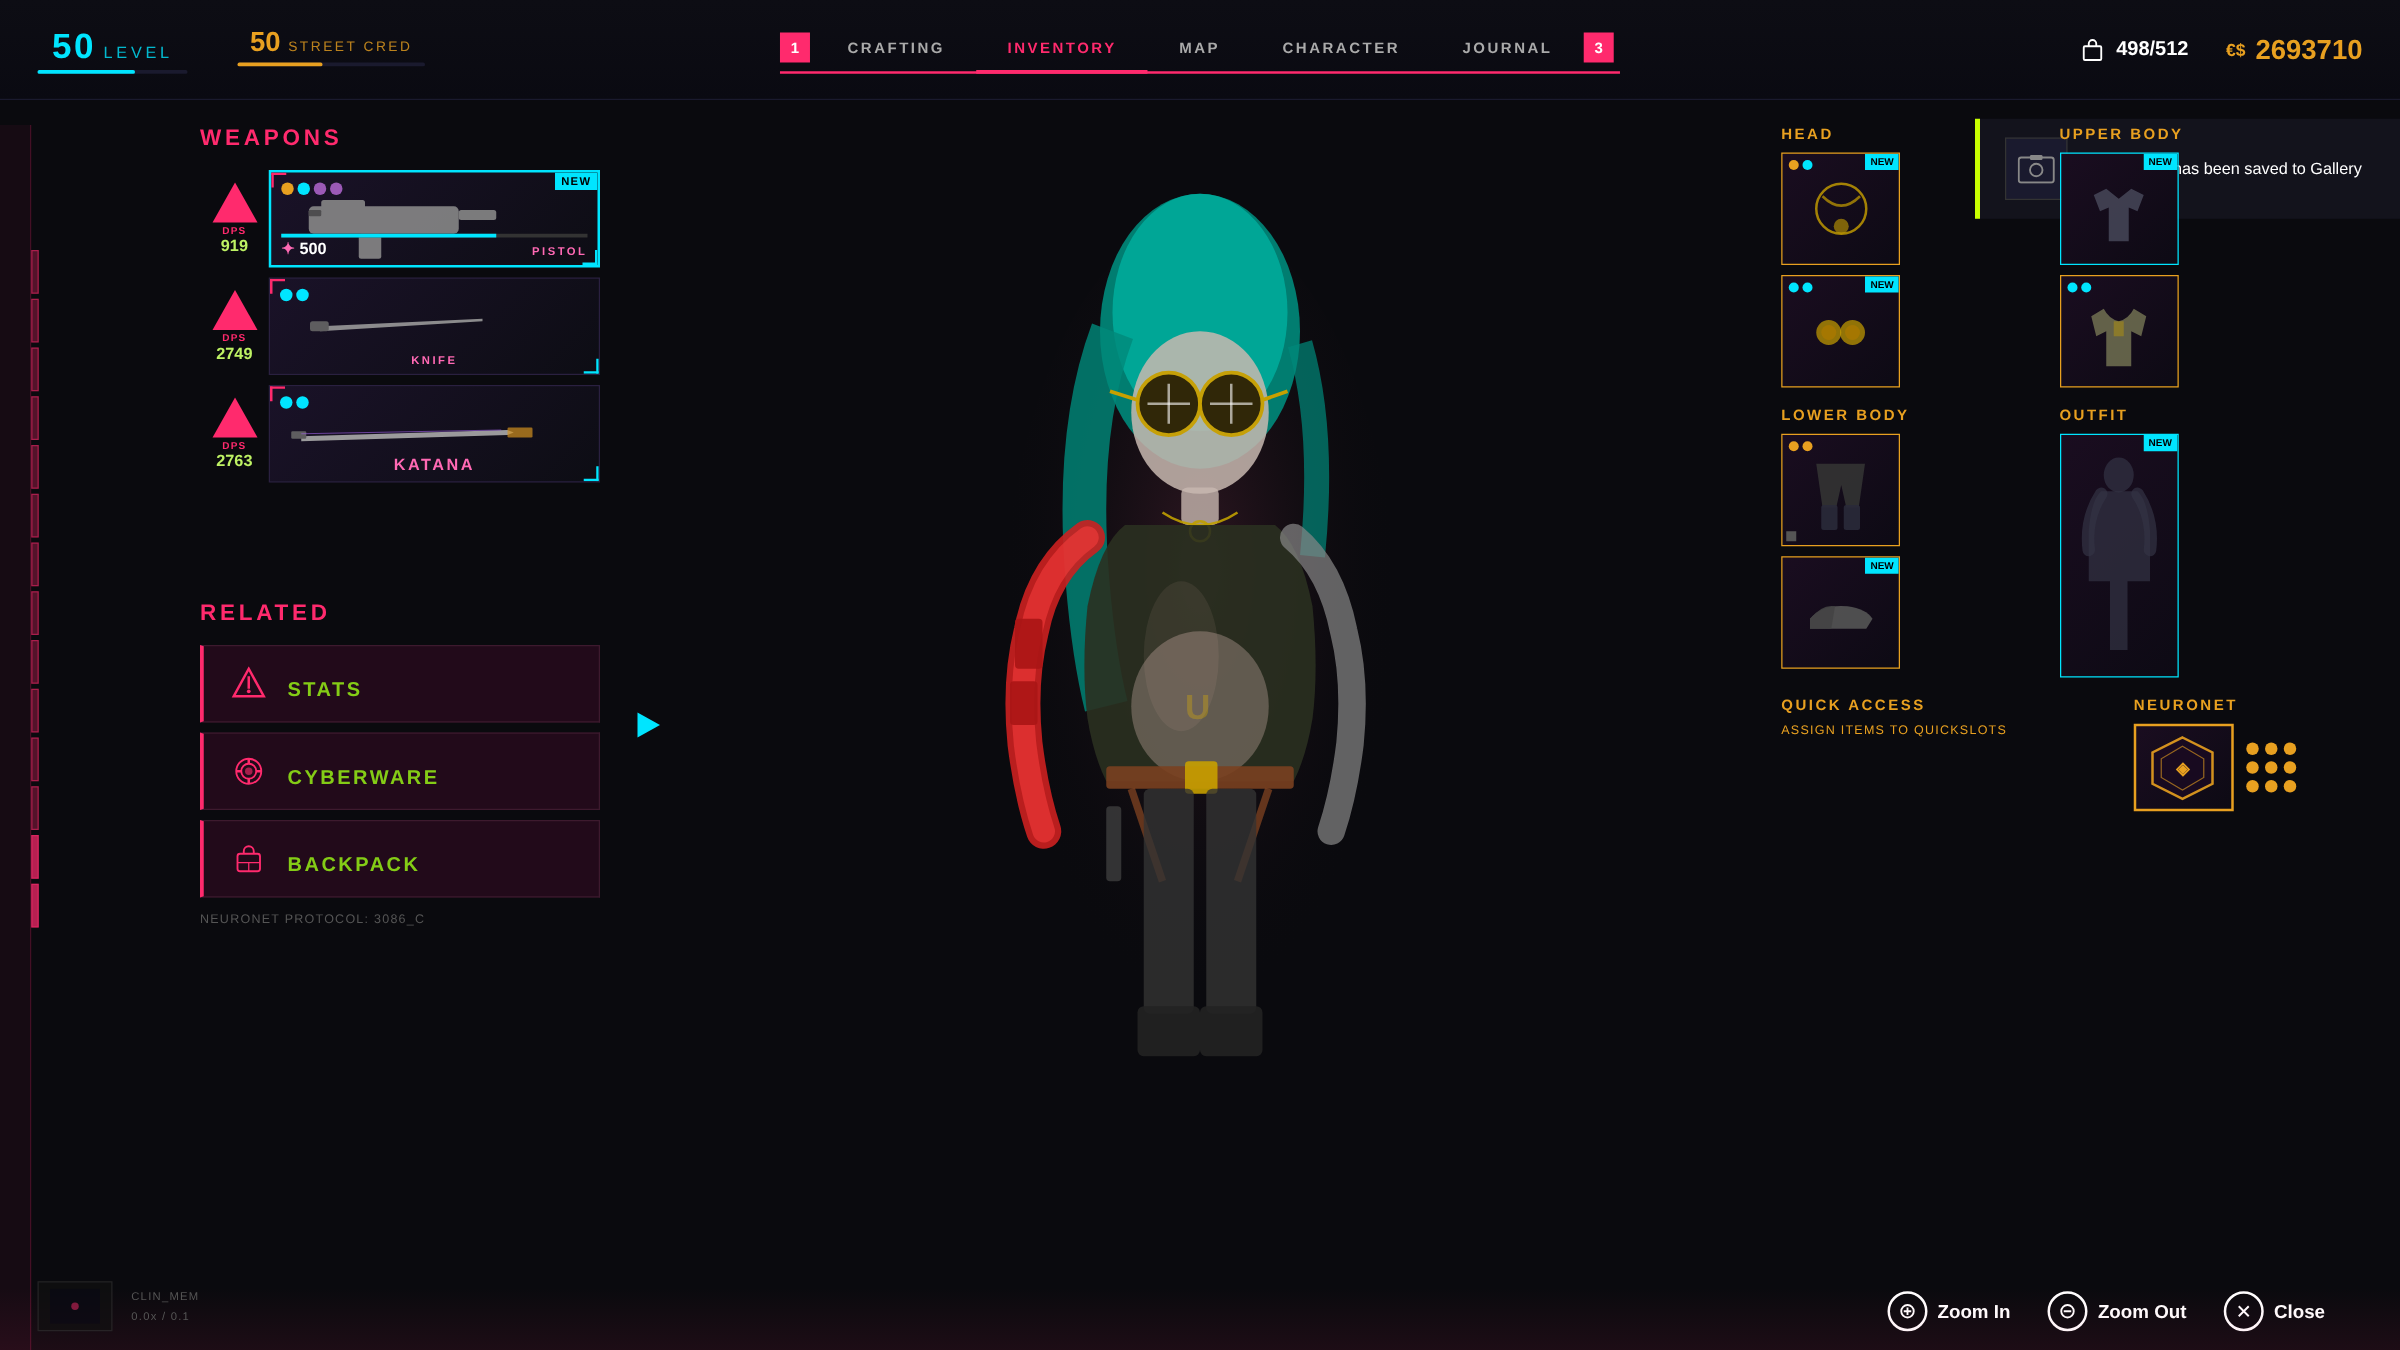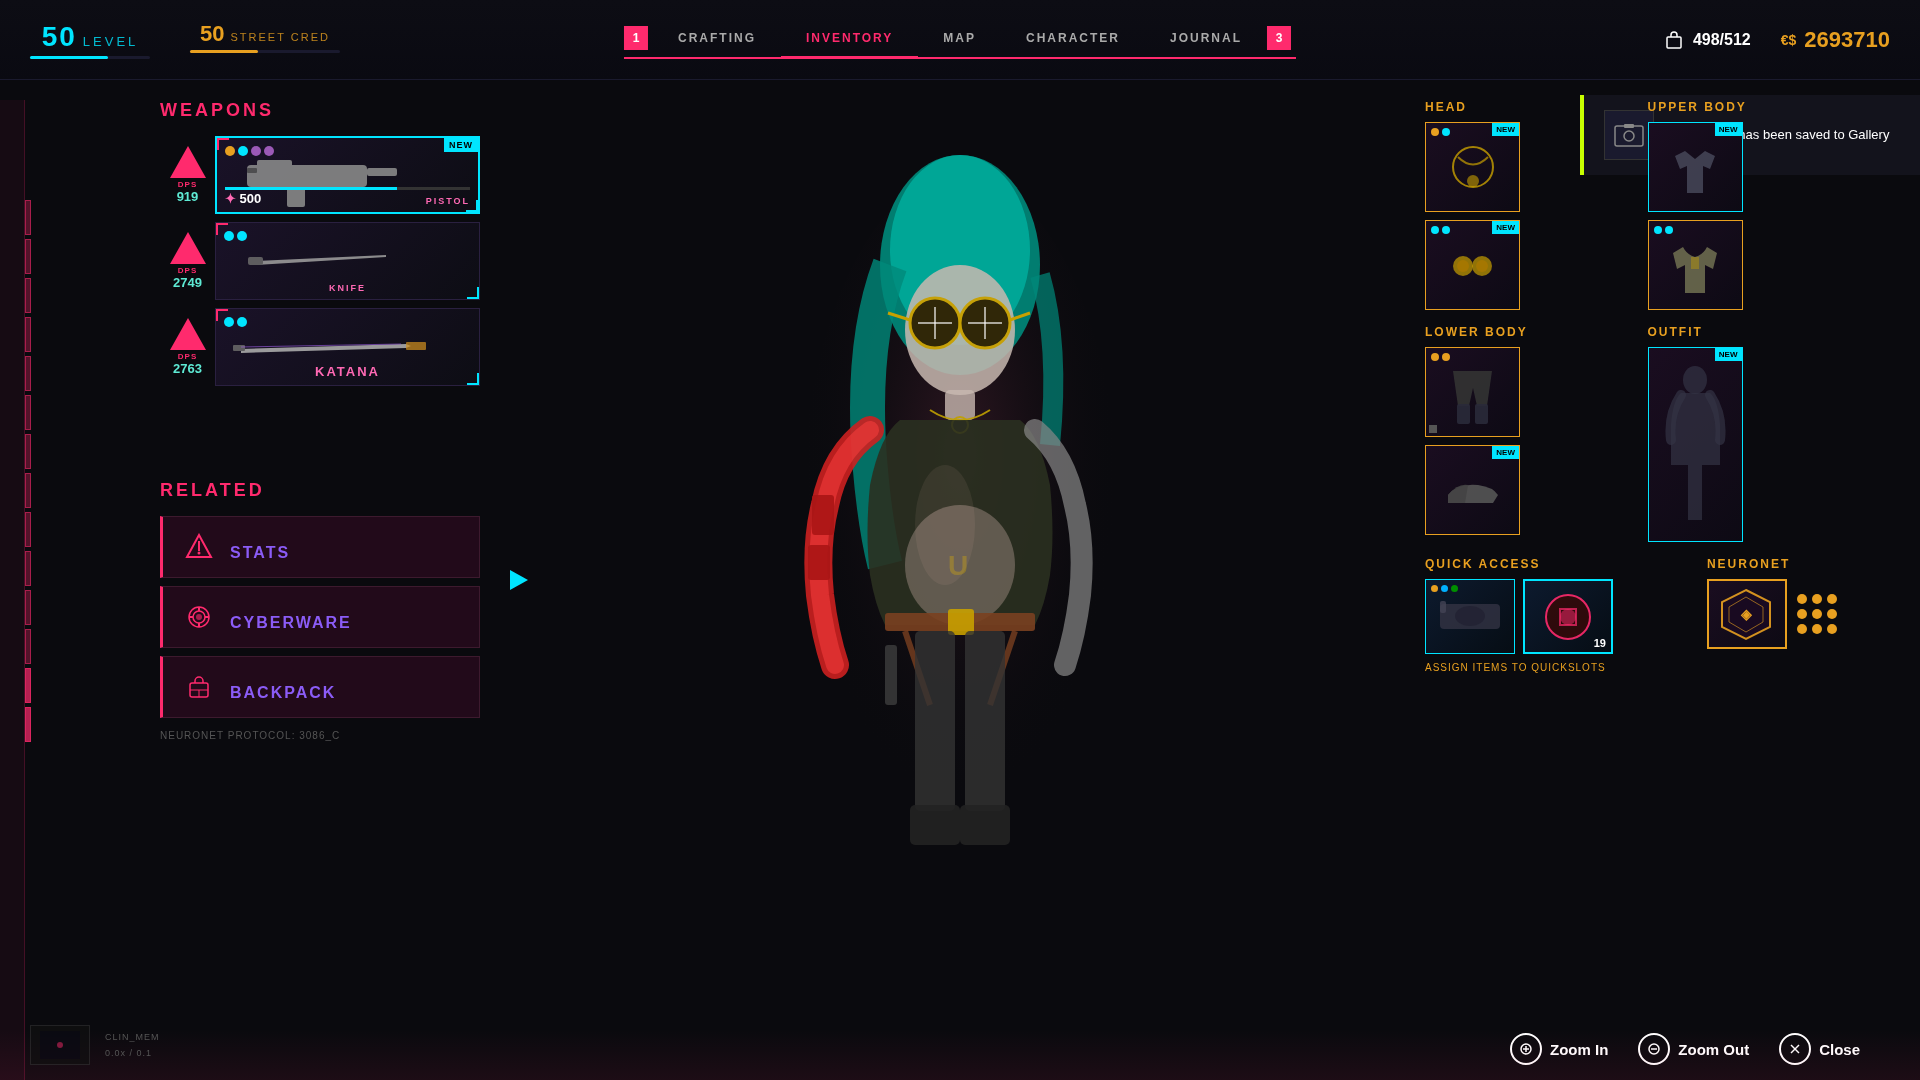--- a/index.html
+++ b/index.html
@@ -221,21 +221,21 @@
 
     .dps-label {
       color: #ff2a6d;
       font-size: 8px;
       font-weight: 700;
       letter-spacing: 1px;
       text-align: center;
     }
 
     .dps-value {
-      color: #5eead4;
+      color: #bef264;
       font-size: 13px;
       font-weight: 700;
       text-align: center;
     }
 
     .weapon-card {
       flex: 1;
       background: linear-gradient(135deg, #1a1228 0%, #0d0d14 100%);
       border: 1px solid #2a2040;
       position: relative;
@@ -339,21 +339,21 @@
       width: 32px;
       height: 32px;
       color: #ff2a6d;
       display: flex;
       align-items: center;
       justify-content: center;
       font-size: 18px;
     }
 
     .related-btn-label {
-      color: #8b5cf6;
+      color: #84cc16;
       font-size: 16px;
       font-weight: 900;
       letter-spacing: 2px;
       margin-top: 12px;
     }
 
     .neuronet-text {
       color: #555;
       font-size: 10px;
       margin-top: 12px;
@@ -969,49 +969,20 @@
           </svg>
         </div>
       </div>
     </div>
   </div>
 
   <div class="equip-row" style="margin-top:10px;">
 
     <div style="flex:1.3;">
       <div class="equip-col-title">QUICK ACCESS</div>
-      <div style="display:flex;gap:8px;align-items:stretch;">
-
-        <div class="quick-slot active" style="width:90px;height:75px;position:relative;">
-          <div style="width:100%;height:100%;display:flex;align-items:center;justify-content:center;">
-            <svg width="70" height="55" viewBox="0 0 70 55">
-              <rect x="5" y="15" width="60" height="25" rx="4" fill="#334" opacity="0.8"></rect>
-              <ellipse cx="35" cy="27" rx="15" ry="10" fill="#223" opacity="0.9"></ellipse>
-              <rect x="5" y="12" width="6" height="12" rx="2" fill="#445" opacity="0.8"></rect>
-            </svg>
-          </div>
-
-          <div style="position:absolute;top:5px;left:5px;display:flex;gap:3px;">
-            <div class="dot dot-orange" style="width:7px;height:7px;"></div>
-            <div class="dot" style="width:7px;height:7px;background:#00b0ff;"></div>
-            <div class="dot" style="width:7px;height:7px;background:#009000;"></div>
-          </div>
-        </div>
-
-        <div class="quick-slot" style="width:90px;height:75px;position:relative;border-color:#00e5ff;border-width:2px;">
-          <div style="width:100%;height:100%;display:flex;align-items:center;justify-content:center;">
-            <svg width="60" height="60" viewBox="0 0 60 60">
-              <circle cx="30" cy="30" r="22" fill="#330a0a" stroke="#ff2a6d" stroke-width="2" opacity="0.9"></circle>
-              <path d="M22 22 L38 22 L38 38 L22 38 Z" fill="none" stroke="#ff2a6d" stroke-width="2" opacity="0.7"></path>
-              <circle cx="30" cy="30" r="8" fill="#ff2a6d" opacity="0.5"></circle>
-            </svg>
-          </div>
-          <div class="quick-slot-num" style="color:#fff;font-size:11px;font-weight:700;position:absolute;bottom:3px;right:5px;">19</div>
-        </div>
-      </div>
       <div class="assign-label" style="font-size:10px;color:#e8a020;margin-top:8px;letter-spacing:1px;">ASSIGN ITEMS TO QUICKSLOTS</div>
     </div>
 
     <div style="flex:0.8;margin-left:20px;">
       <div class="equip-col-title">NEURONET</div>
       <div style="display:flex;align-items:center;gap:10px;">
         <div class="cyberdeck-slot">
           <svg width="55" height="55" viewBox="0 0 55 55">
             <polygon points="27,3 51,15 51,40 27,52 3,40 3,15" fill="#1a0a22" stroke="#e8a020" stroke-width="2" opacity="0.9"></polygon>
             <polygon points="27,10 44,20 44,35 27,45 10,35 10,20" fill="none" stroke="#e8a020" stroke-width="1" opacity="0.6"></polygon>

